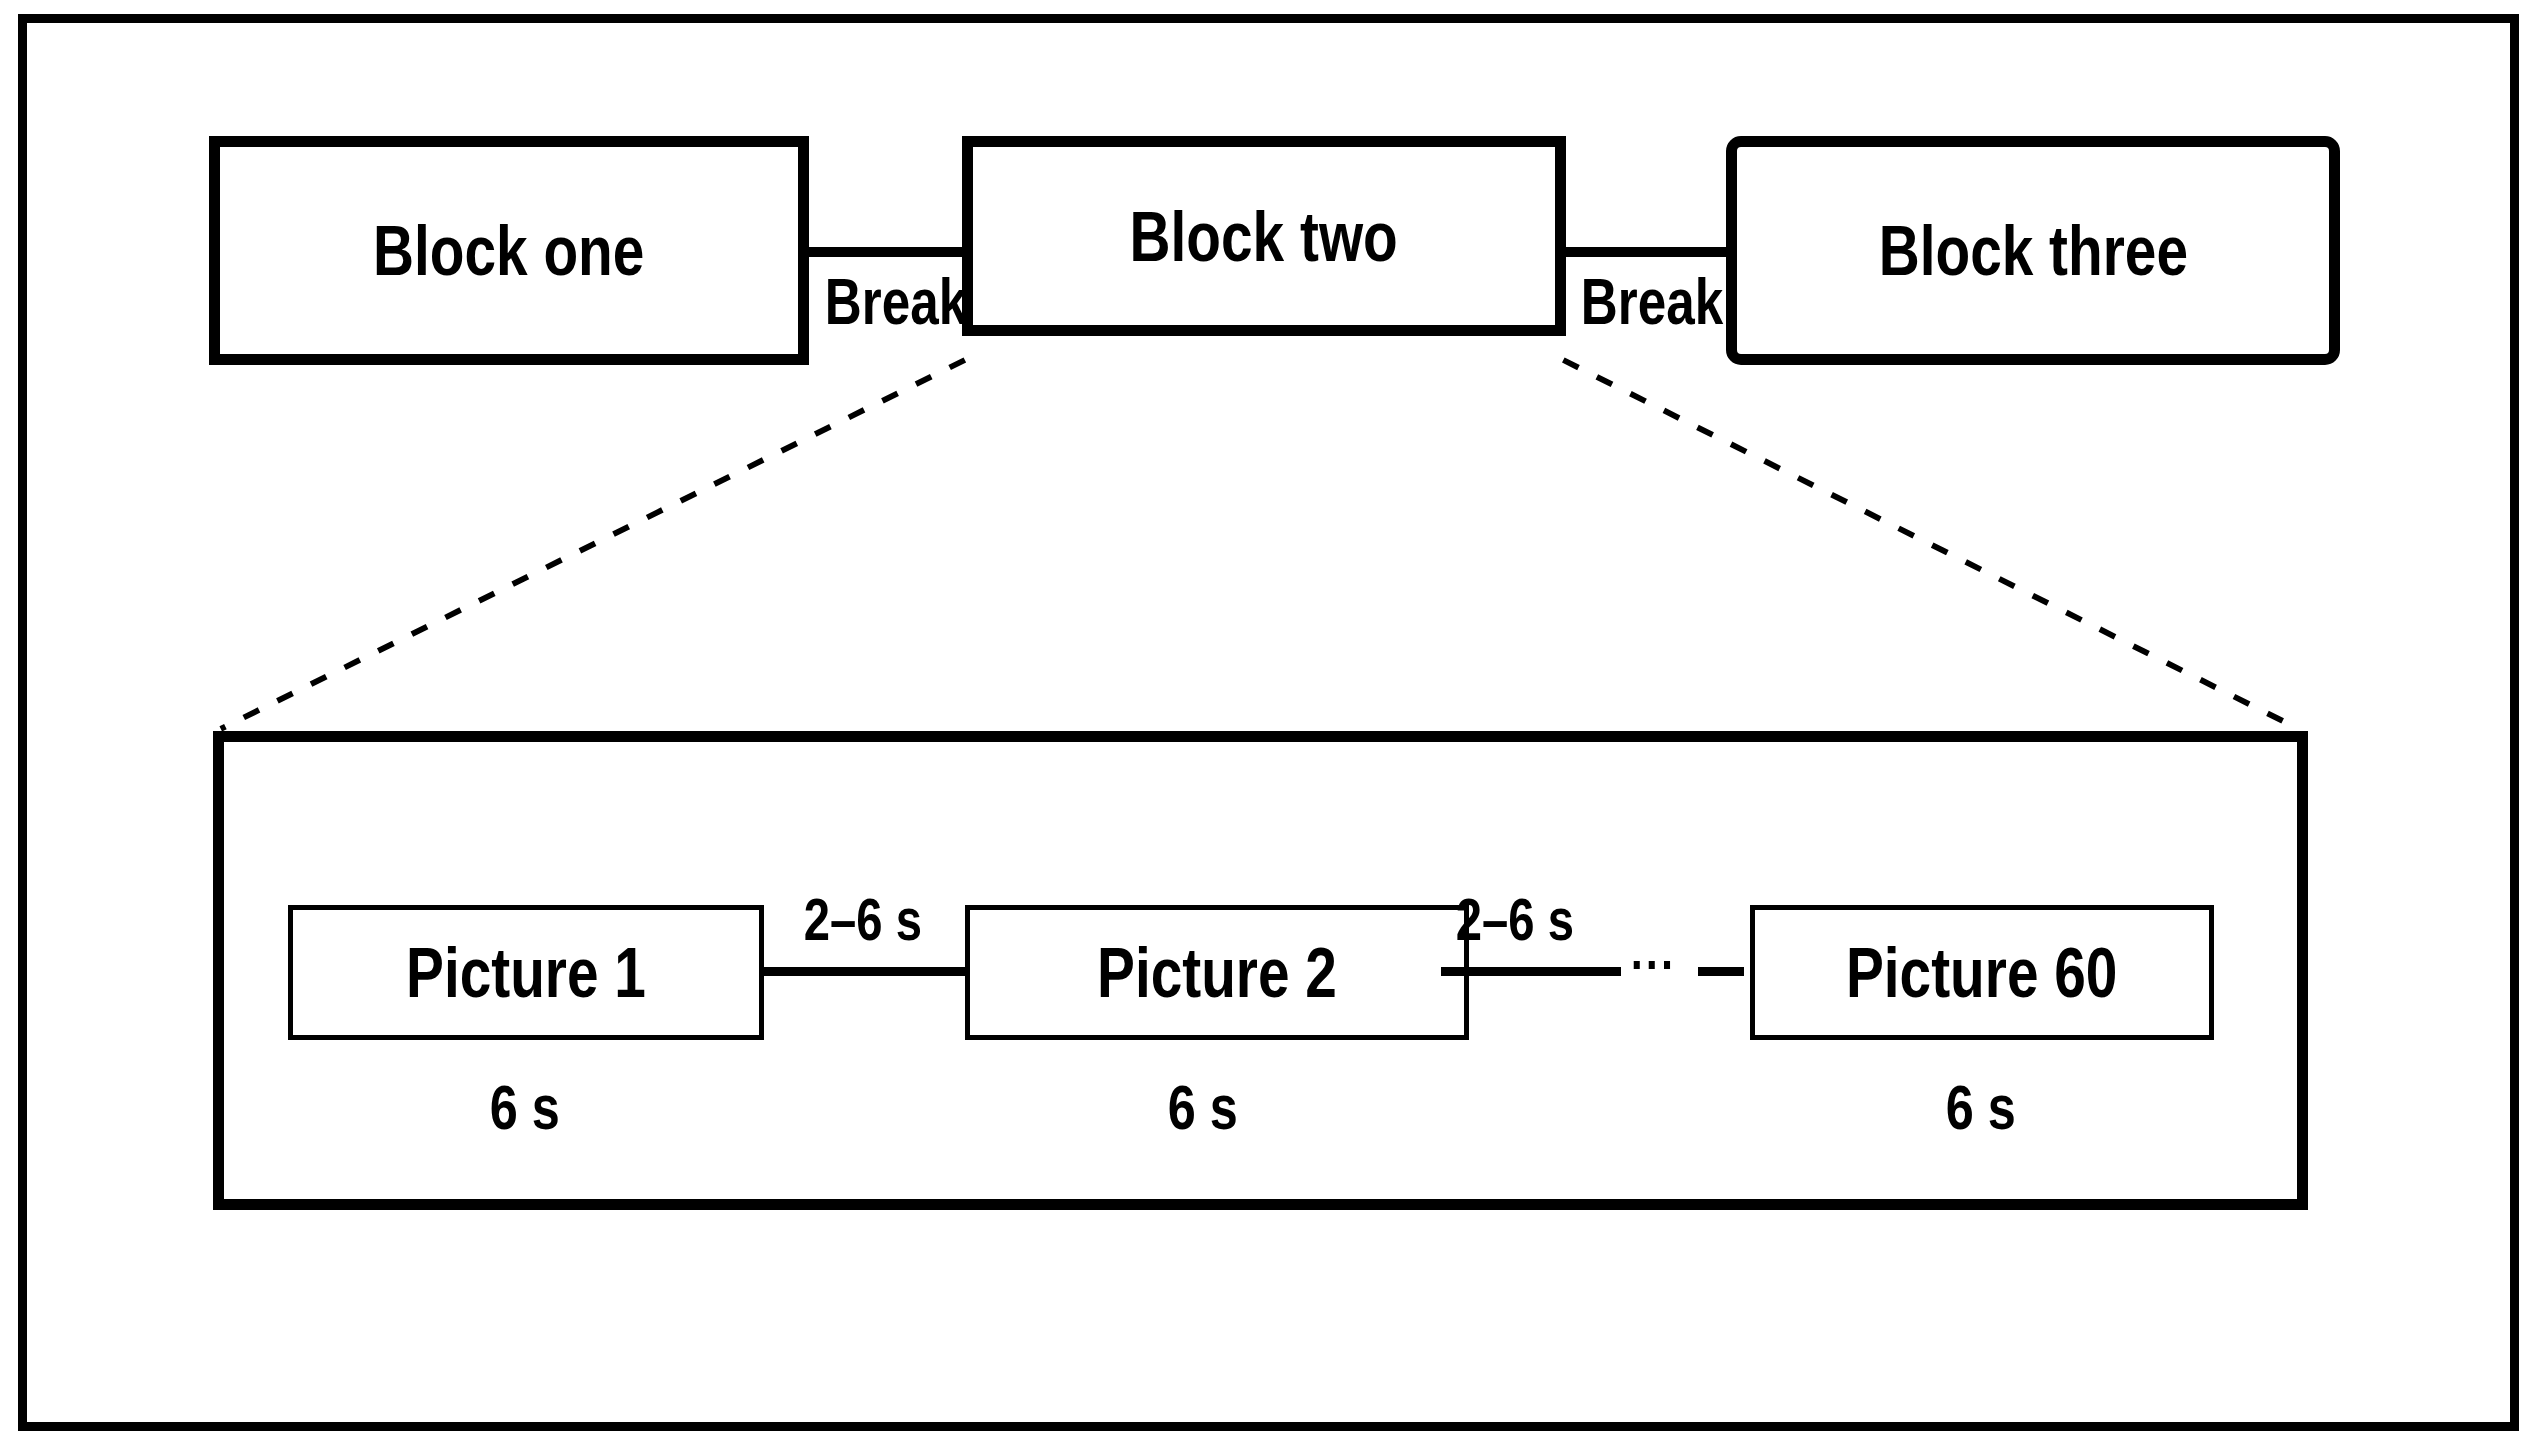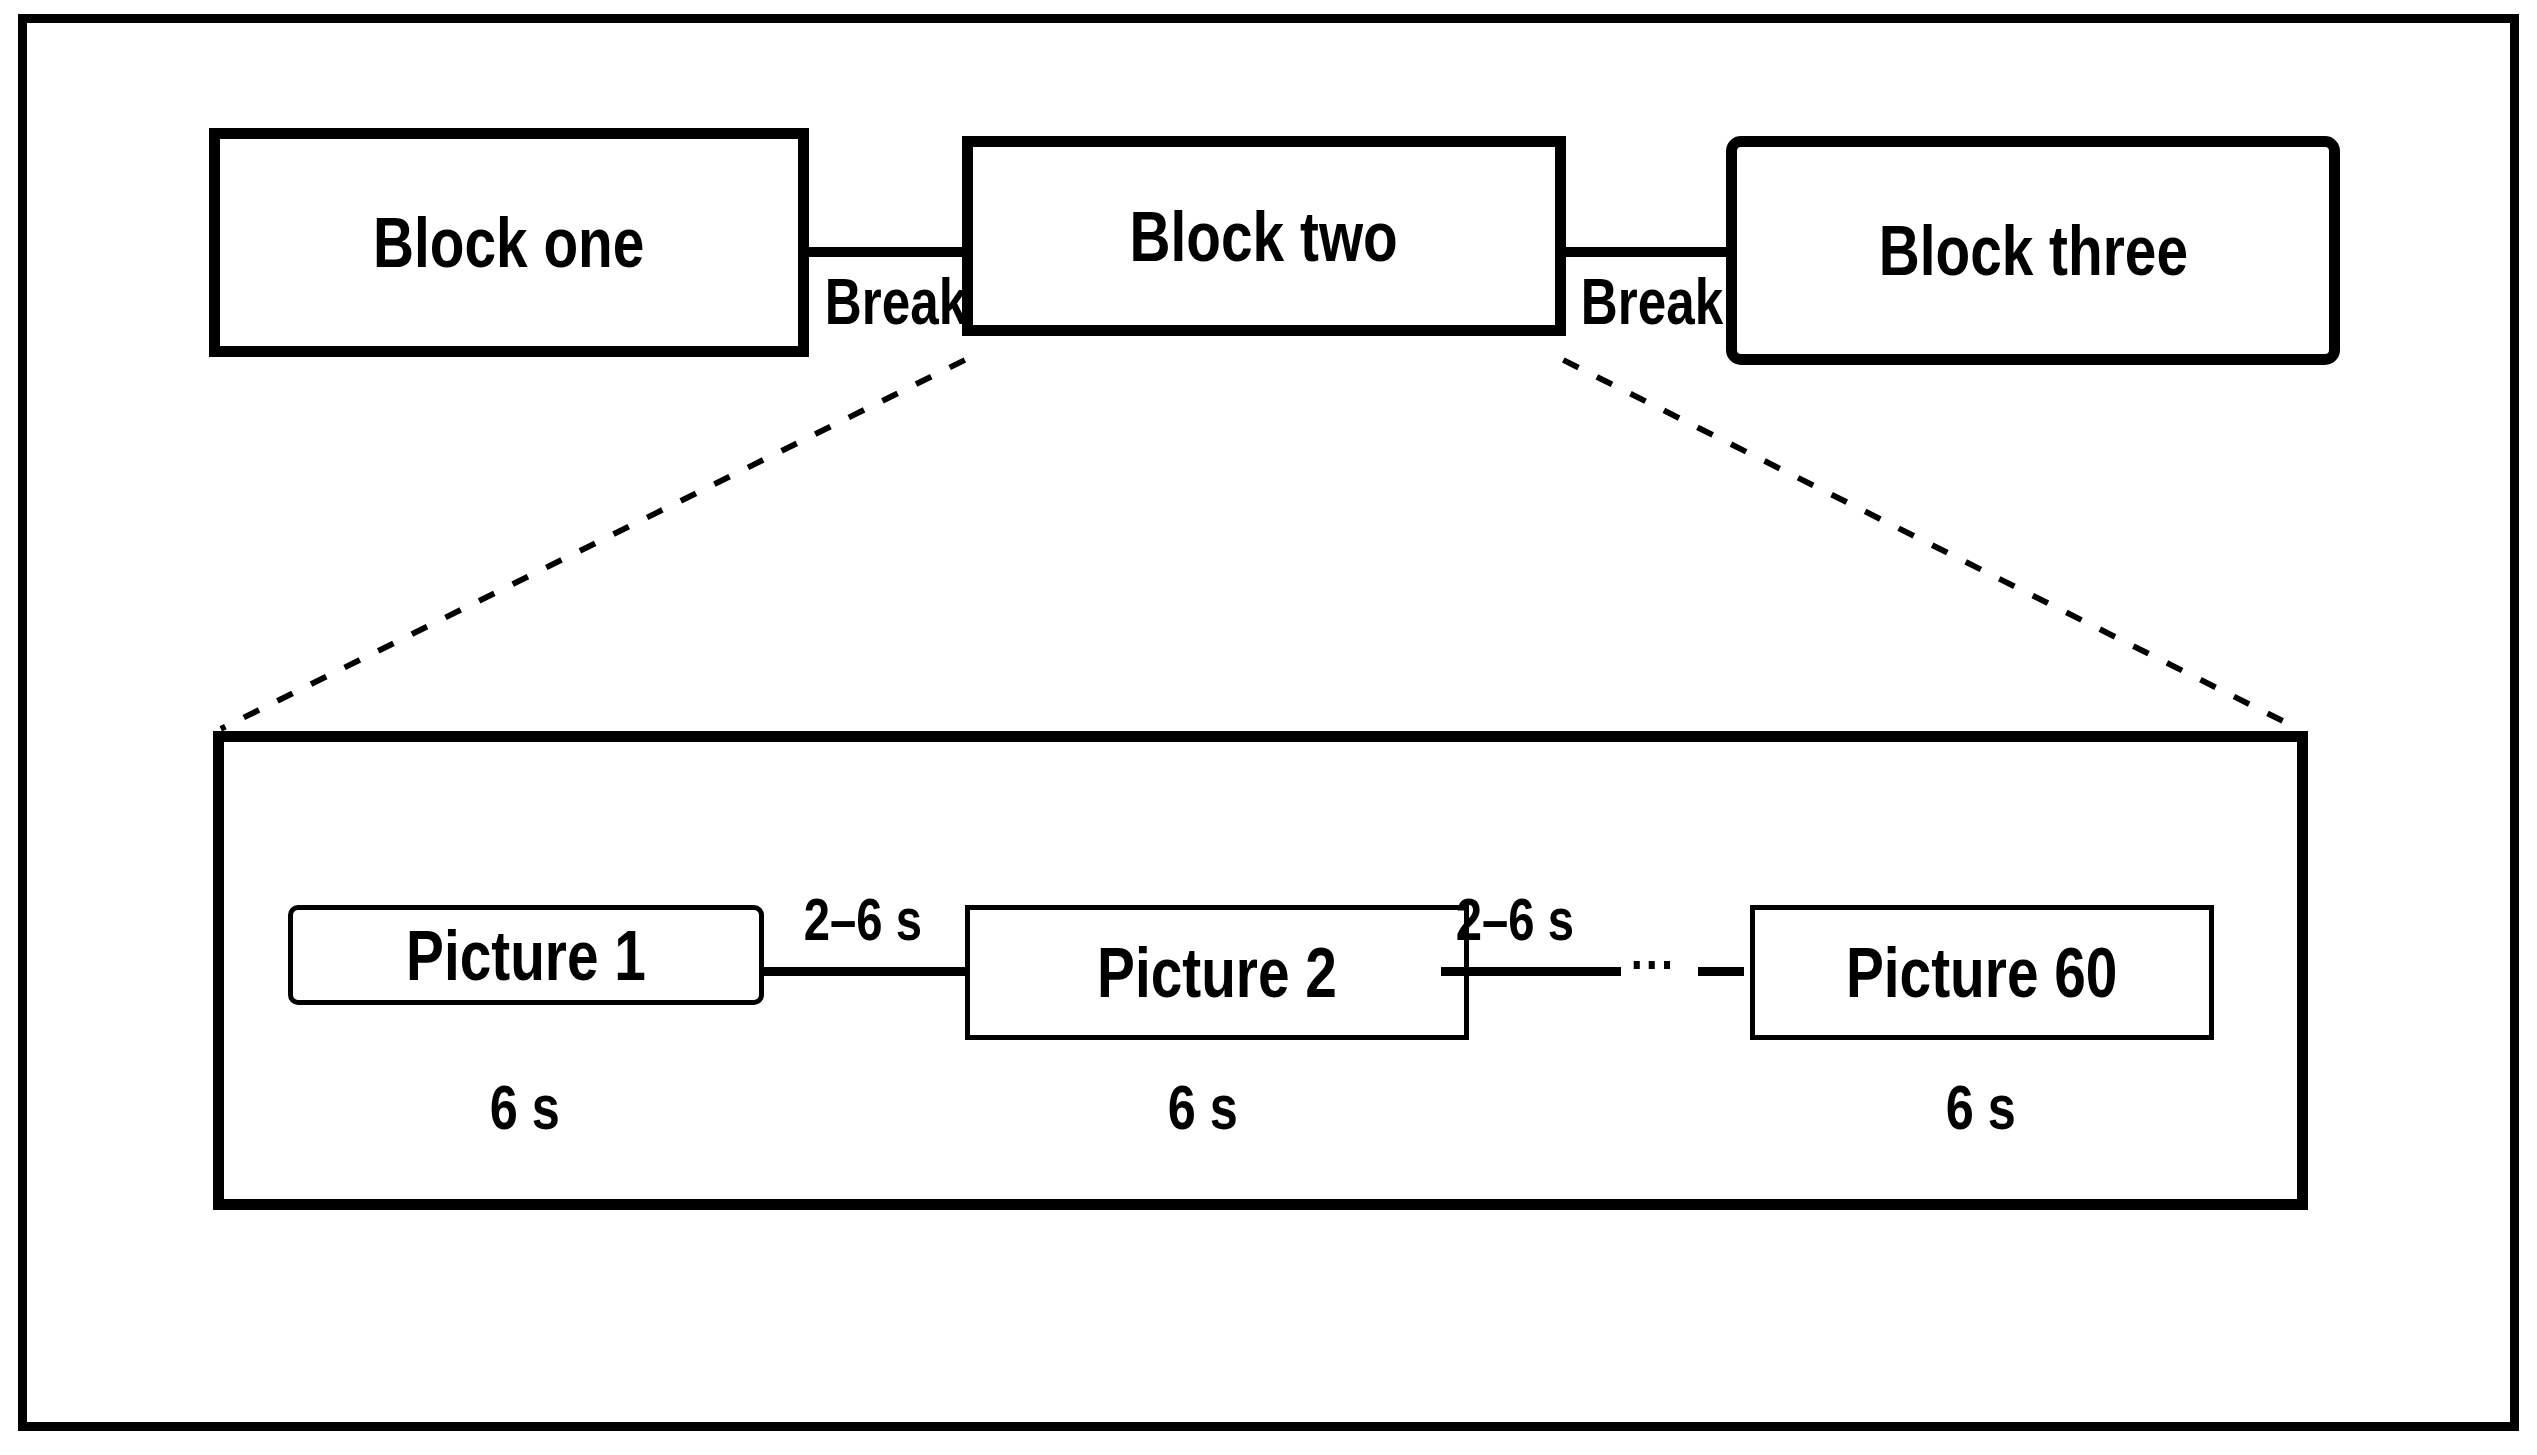--- a/index.html
+++ b/index.html
@@ -63,21 +63,21 @@
 
 <div class="canvas">
 
   <div class="outer-border"></div>
 
   <svg class="overlay" width="2538" height="1456" viewBox="0 0 2841 1630">
     <line x1="1080" y1="403" x2="247" y2="816" stroke="#000" stroke-width="6.5" stroke-dasharray="19 23"></line>
     <line x1="1750" y1="403" x2="2573" y2="816" stroke="#000" stroke-width="6.5" stroke-dasharray="19 23"></line>
   </svg>
 
-  <div class="box block-box" style="left:209px; top:128px; width:600px; height:229px;">
+  <div class="box block-box" style="left:209px; top:136px; width:600px; height:229px;">
     <span class="tx f-block">Block one</span>
   </div>
 
   <div class="box block-box" style="left:962px; top:136px; width:604px; height:200px;">
     <span class="tx f-block">Block two</span>
   </div>
 
   <div class="box block-box" style="left:1726px; top:136px; width:614px; height:229px;border-radius:15px;">
     <span class="tx f-block">Block three</span>
   </div>
@@ -87,21 +87,21 @@
 
   <div class="lbl f-break" style="left:807px; top:270px; width:158px;">
     <span class="tx">Break</span>
   </div>
   <div class="lbl f-break" style="left:1563px; top:270px; width:165px;">
     <span class="tx">Break</span>
   </div>
 
   <div class="big-box" style="left:213px; top:731px; width:2095px; height:479px;"></div>
 
-  <div class="box pic-box" style="left:288px; top:905px; width:476px; height:100px;border-radius:10px;">
+  <div class="box pic-box" style="left:288px; top:905px; width:476px; height:135px;">
     <span class="tx f-block">Picture 1</span>
   </div>
 
   <div class="box pic-box" style="left:965px; top:905px; width:504px; height:135px;">
     <span class="tx f-block">Picture 2</span>
   </div>
 
   <div class="box pic-box" style="left:1750px; top:905px; width:464px; height:135px;">
     <span class="tx f-block">Picture 60</span>
   </div>

